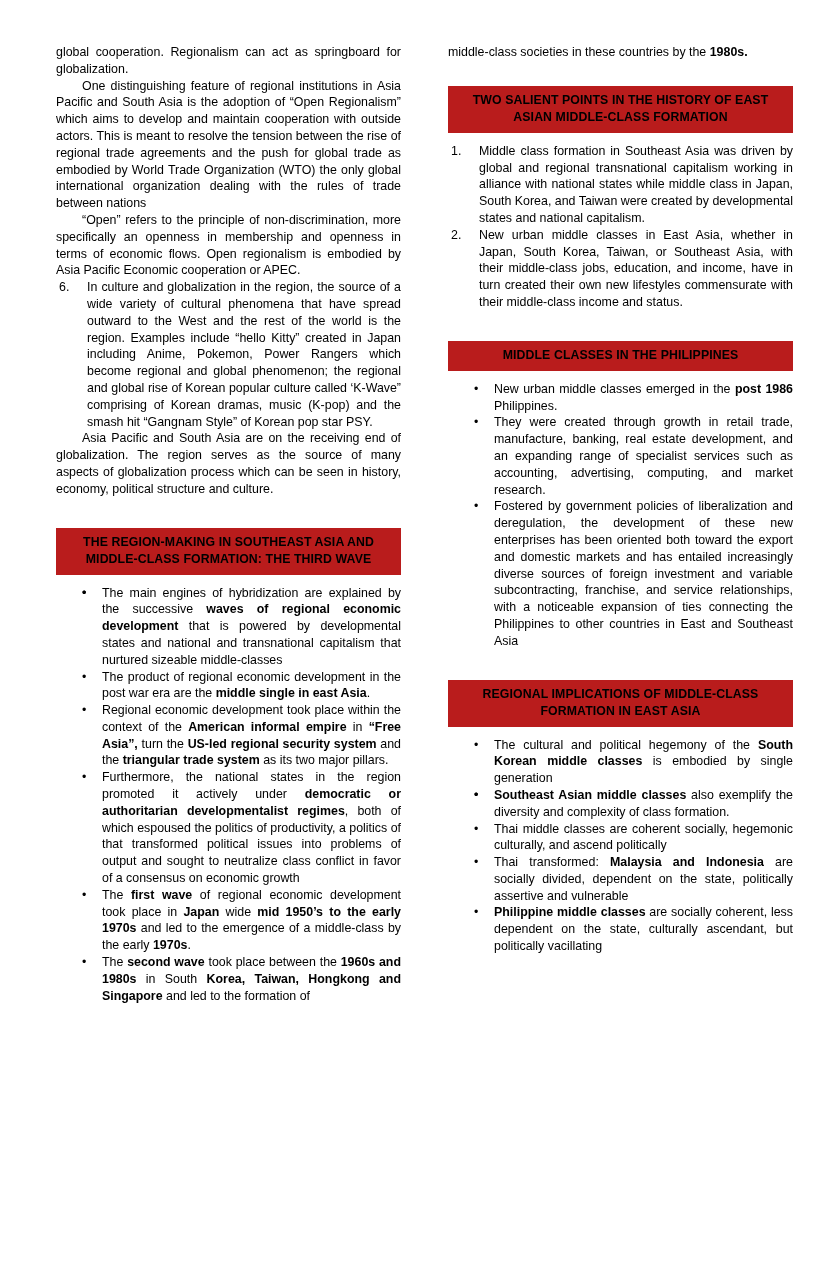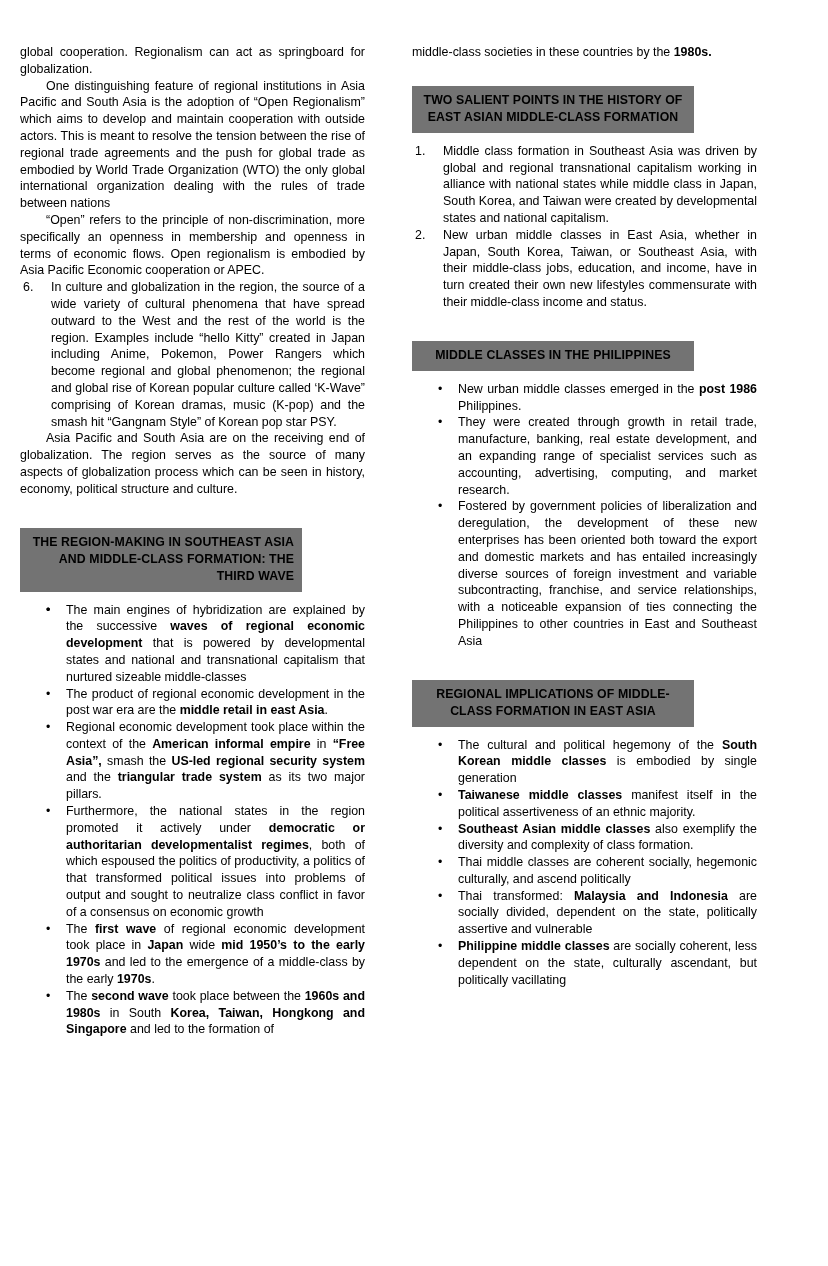--- a/index.html
+++ b/index.html
@@ -12,21 +12,21 @@
     height: 1266px;
     font-family: "Liberation Sans", sans-serif;
     color: #000000;
     overflow: hidden;
   }
   .page {
     position: relative;
     width: 828px;
     height: 1266px;
     box-sizing: border-box;
-    padding: 44px 46px 0 20px;
+    padding: 44px 46px 0 56px;
   }
   .columns {
     display: flex;
     gap: 47px;
     align-items: flex-start;
   }
   .col {
     width: 345px;
     flex: 0 0 345px;
   }
@@ -42,34 +42,34 @@
     hyphens: none;
   }
   .para.indent {
     text-indent: 26px;
   }
   .para.cont {
     text-indent: 0;
   }
   
   .section-head {
-    background: #737373;
+    background: #b91c1c;
     font-weight: bold;
     font-size: 12.3px;
     line-height: 17px;
     letter-spacing: 0.1px;
     padding: 6px 8px 7px 8px;
     box-sizing: border-box;
-    width: 282px;
+    width: 345px;
   }
   .section-head.center {
     text-align: center;
   }
   .section-head.left {
-    text-align: right;
+    text-align: center;
   }
   
   ol.numlist {
     list-style: none;
   }
   ol.numlist > li,
   ul.bullist > li {
     position: relative;
     font-size: 12.4px;
     line-height: 16.8px;
@@ -130,22 +130,22 @@
 
       <div class="gap-xl"></div>
 
       <div class="section-head left">THE REGION-MAKING IN SOUTHEAST ASIA AND MIDDLE-CLASS FORMATION: THE THIRD WAVE</div>
 
       <div class="gap-sm"></div>
 
       <ul class="bullist">
           <li><span class="marker">•</span></li>
           <li><span class="marker">•</span><span><span>The main engines of hybridization are explained by the successive </span><b>waves of regional economic development</b><span> that is powered by developmental states and national and transnational capitalism that nurtured sizeable middle-classes</span></span></li>
-          <li><span class="marker">•</span><span><span>The product of regional economic development in the post war era are the </span><b>middle retail in east Asia</b><span>.</span></span></li>
-          <li><span class="marker">•</span><span><span>Regional economic development took place within the context of the </span><b>American informal empire</b><span> in </span><b>“Free Asia”,</b><span> smash the </span><b>US-led regional security system</b><span> and the </span><b>triangular trade system</b><span> as its two major pillars.</span></span></li>
+          <li><span class="marker">•</span><span><span>The product of regional economic development in the post war era are the </span><b>middle single in east Asia</b><span>.</span></span></li>
+          <li><span class="marker">•</span><span><span>Regional economic development took place within the context of the </span><b>American informal empire</b><span> in </span><b>“Free Asia”,</b><span> turn the </span><b>US-led regional security system</b><span> and the </span><b>triangular trade system</b><span> as its two major pillars.</span></span></li>
           <li><span class="marker">•</span><span><span>Furthermore, the national states in the region promoted it actively under </span><b>democratic or authoritarian developmentalist regimes</b><span>, both of which espoused the politics of productivity, a politics of that transformed political issues into problems of output and sought to neutralize class conflict in favor of a consensus on economic growth</span></span></li>
           <li><span class="marker">•</span><span><span>The </span><b>first wave</b><span> of regional economic development took place in </span><b>Japan</b><span> wide </span><b>mid 1950’s to the early 1970s</b><span> and led to the emergence of a middle-class by the early </span><b>1970s</b><span>.</span></span></li>
           <li><span class="marker">•</span><span><span>The </span><b>second wave</b><span> took place between the </span><b>1960s and 1980s</b><span> in South </span><b>Korea, Taiwan, Hongkong and Singapore</b><span> and led to the formation of</span></span></li>
         </ul>
 
     </div>
 
     <div class="col">
 
       <p class="para cont"><span>middle-class societies in these countries by the </span><b>1980s.</b></p>
@@ -174,21 +174,21 @@
         </ul>
 
       <div class="gap-xl"></div>
 
       <div class="section-head center">REGIONAL IMPLICATIONS OF MIDDLE-CLASS FORMATION IN EAST ASIA</div>
 
       <div class="gap-sm"></div>
 
       <ul class="bullist">
           <li><span class="marker">•</span><span><span>The cultural and political hegemony of the </span><b>South Korean middle classes</b><span> is embodied by single generation</span></span></li>
-          <li><span class="marker">•</span><span><b>Taiwanese middle classes</b><span> manifest itself in the political assertiveness of an ethnic majority.</span></span></li>
+          <li><span class="marker">•</span></li>
           <li><span class="marker">•</span><span><b>Southeast Asian middle classes</b><span> also exemplify the diversity and complexity of class formation.</span></span></li>
           <li><span class="marker">•</span><span><span>Thai middle classes are coherent socially, hegemonic culturally, and ascend politically</span></span></li>
           <li><span class="marker">•</span><span><span>Thai transformed: </span><b>Malaysia and Indonesia</b><span> are socially divided, dependent on the state, politically assertive and vulnerable</span></span></li>
           <li><span class="marker">•</span><span><b>Philippine middle classes</b><span> are socially coherent, less dependent on the state, culturally ascendant, but politically vacillating</span></span></li>
         </ul>
 
     </div>
 
   </div>
 </div>

